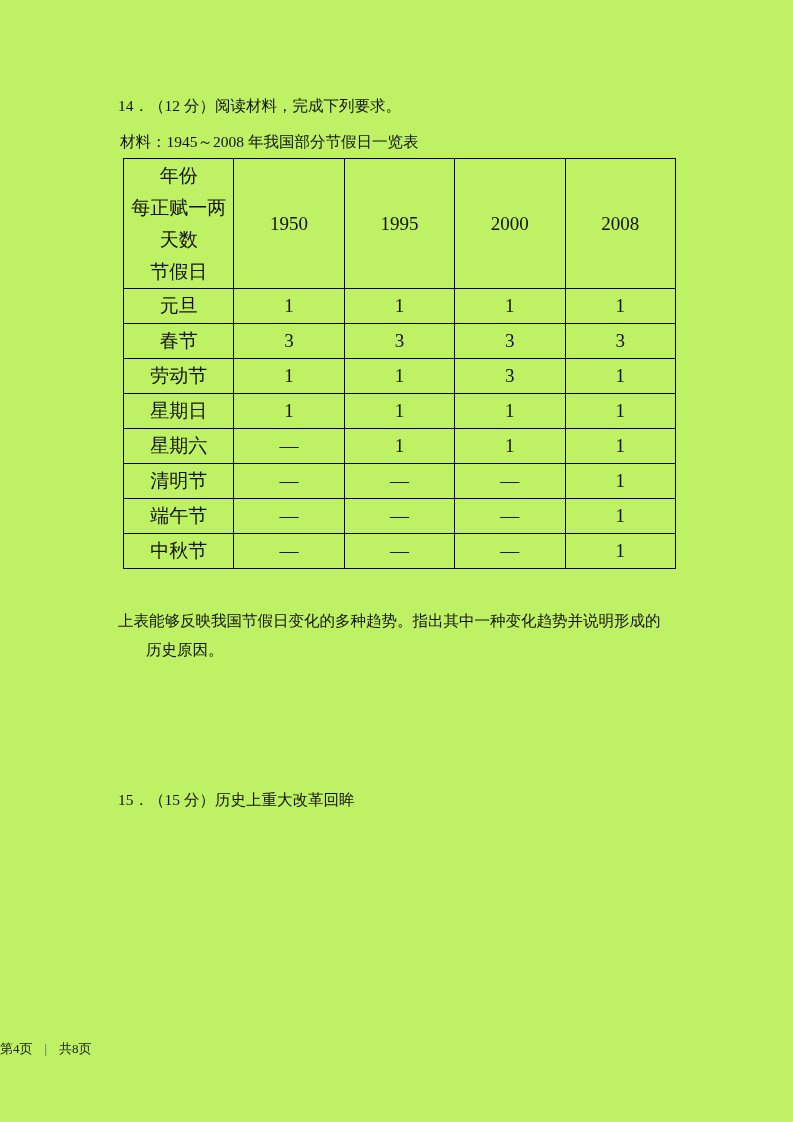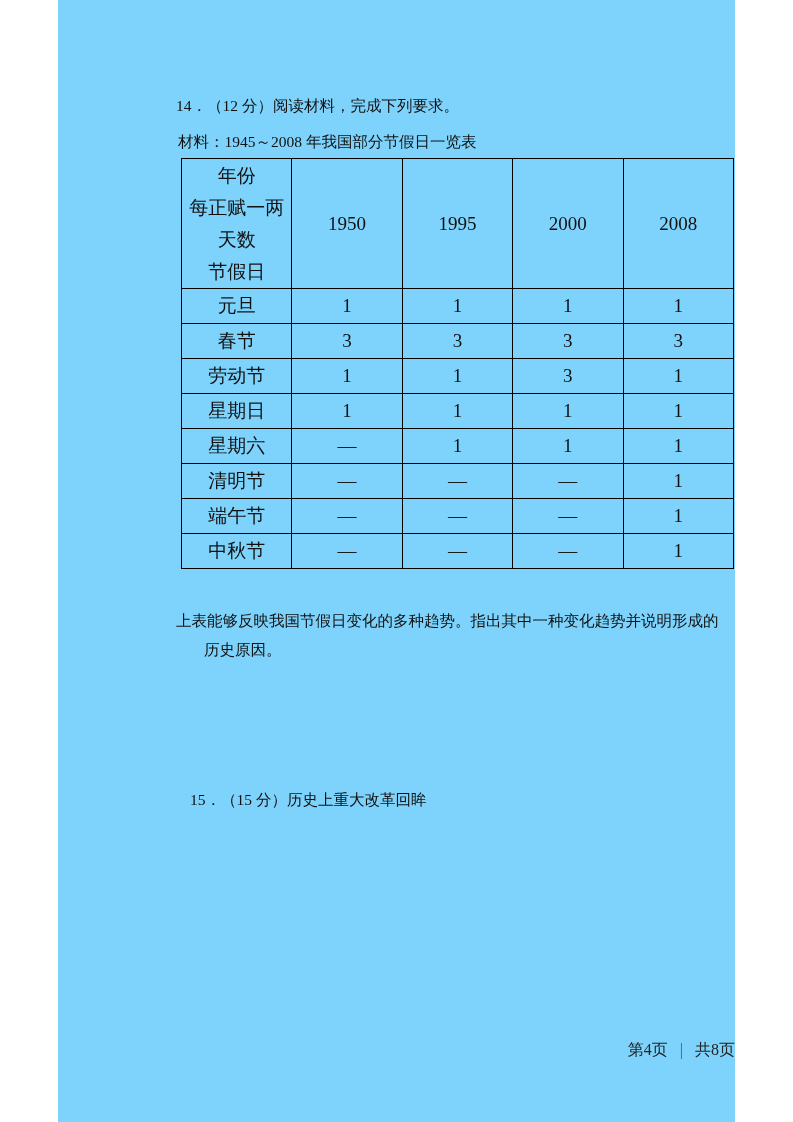--- a/index.html
+++ b/index.html
@@ -1,22 +1,22 @@
 <!DOCTYPE html>
 <html><head>
 <meta charset="utf-8">
 <style>
   * { box-sizing: border-box; }
   html, body { margin: 0; padding: 0; background: #ffffff; }
   .page {
     position: relative;
-    width: 677px;
+    width: 793px;
     height: 1122px;
     margin: 0 auto;
-    background: #7dd3fc;
+    background: #bef264;
     color: #111111;
     font-family: "Liberation Serif", "DejaVu Serif", serif;
     font-size: 15.5px;
   }
   .abs { position: absolute; }
 
   #q14-heading   { left: 118px; top: 96px;  white-space: nowrap; }
   #material-label{ left: 120px; top: 132px; white-space: nowrap; }
 
   #holiday-table { left: 123px; top: 158px; }
@@ -34,33 +34,33 @@
     overflow: hidden;
   }
   td.corner { height: 130px; }
   td.corner .corner-line { line-height: 32px; }
   td.year { vertical-align: top; padding-top: 9px; }
   tr.data td { height: 35px; }
 
   #q14-prompt { left: 118px; top: 606px; width: 566px; line-height: 29px; }
   #q14-prompt .line2 { padding-left: 28px; }
 
-  #q15-heading { left: 118px; top: 790px; white-space: nowrap; margin-left: 14px; }
+  #q15-heading { left: 118px; top: 790px; white-space: nowrap; }
 
   #q15-paragraph {
     left: 118px; top: 824px; width: 568px;
     line-height: 29.5px;
     text-align: justify;
     text-indent: 22px;
   }
 
   #page-footer {
     left: 0; top: 1040px; width: 100%;
-    text-align: right;
-    font-size: 16px;
+    text-align: left;
+    font-size: 13px;
     color: #222222;
   }
   #page-footer .sep { margin: 0 12px; color: #555555; }
 </style>
 </head>
 <body>
 
 <div class="page">
 
   <div class="abs" id="q14-heading">14．（12 分）阅读材料，完成下列要求。</div>

